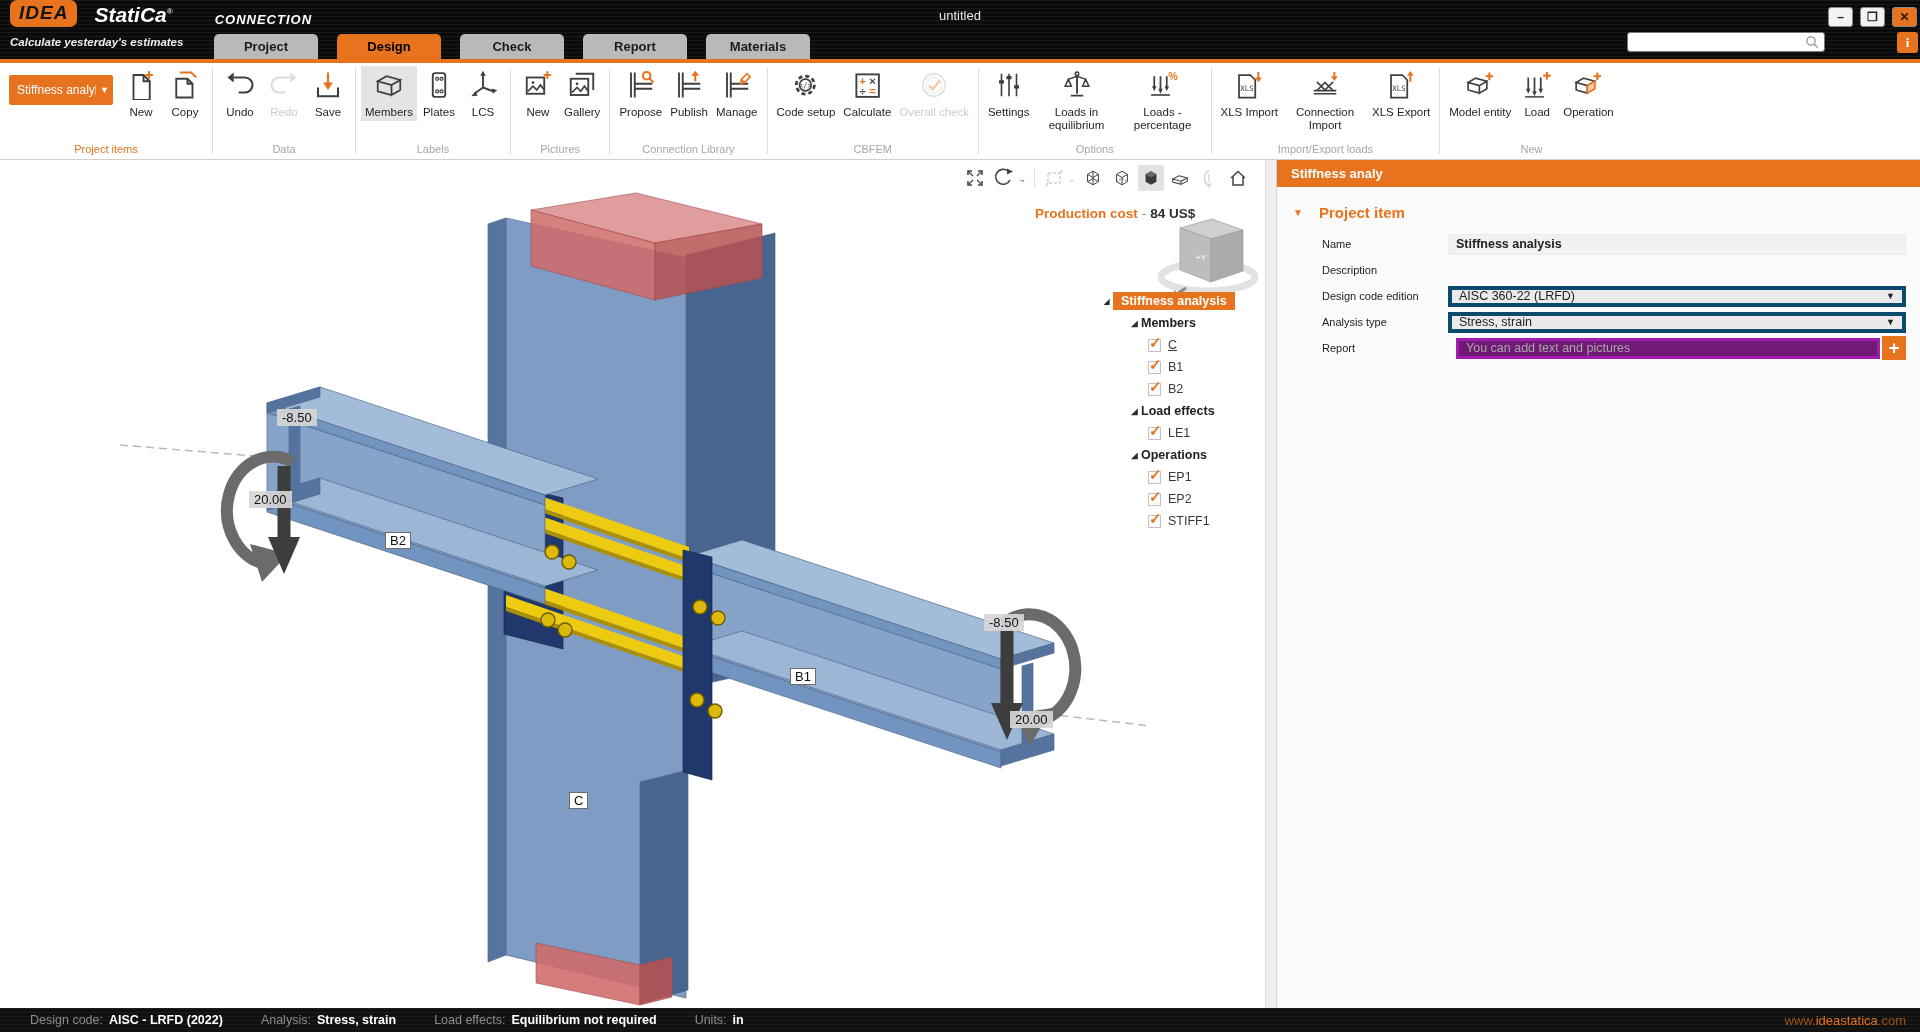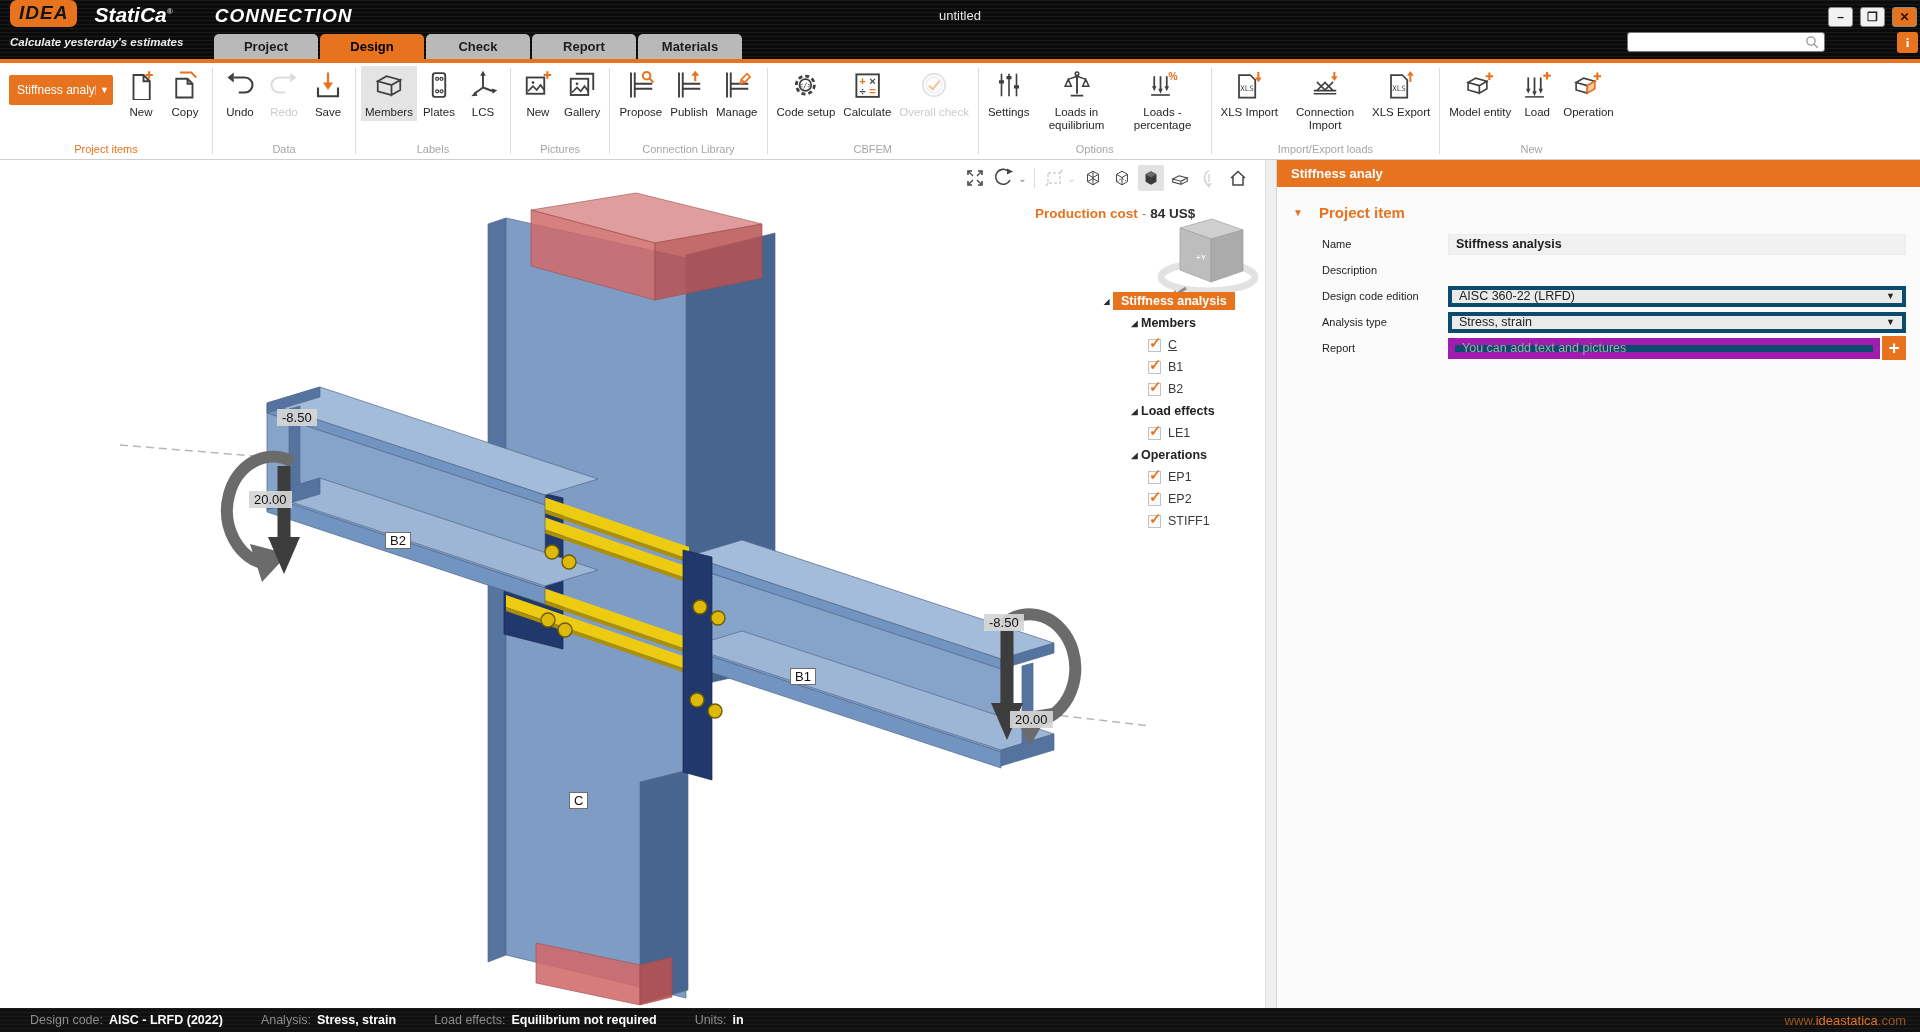--- a/index.html
+++ b/index.html
@@ -9,39 +9,39 @@
 
   
   .header { position:relative; height:63px; background:
     repeating-linear-gradient(180deg, rgba(255,255,255,.06) 0 1px, rgba(0,0,0,0) 1px 4px), #0b0b0b;
     border-bottom:4px solid #e8731e; flex:0 0 63px; }
   .brand { position:absolute; left:10px; top:0; display:flex; align-items:flex-end; }
   .logo-badge { background:#e8731e; color:#141414; font-style:italic; font-weight:bold;
     font-size:19px; padding:2px 9px 3px; border-radius:7px; letter-spacing:1px; }
   .logo-statica { color:#fff; font-style:italic; font-weight:bold; font-size:21px; margin-left:17px; }
   .logo-reg { color:#ddd; font-size:8px; vertical-align:super; }
-  .app-name { color:#fff; font-style:italic; font-weight:bold; font-size:19px;
+  .app-name { color:#fff; font-style:italic; font-weight:bold; font-size:13px;
     letter-spacing:1px; margin-left:42px; }
   .tagline { position:absolute; left:10px; top:36px; color:#eee; font-style:italic;
     font-weight:bold; font-size:11.5px; }
   .doc-title { position:absolute; left:50%; transform:translateX(-50%); top:8px;
     color:#e8e8e8; font-size:13px; }
   .winbtns { position:absolute; right:3px; top:7px; display:flex; gap:7px; }
   .winbtn { width:25px; height:20px; border-radius:3px; background:#f2f2f2; color:#222;
     display:flex; align-items:center; justify-content:center; font-size:12px; font-weight:bold;
     border:1px solid #888; cursor:default; }
   .winbtn.close { background:#e8731e; color:#2b1405; }
   .searchwrap { position:absolute; right:95px; bottom:7px; width:198px; height:20px;
     background:#fff; border:1px solid #777; border-radius:3px; display:flex; align-items:center; }
   .searchwrap input { flex:1; border:none; outline:none; background:transparent;
     font-size:12px; padding:0 4px; font-family:"Liberation Sans",sans-serif; }
   .infobtn { position:absolute; right:2px; bottom:6px; width:21px; height:21px;
     background:#e8731e; border-radius:3px; color:#fff; font-weight:bold; font-size:13px;
     display:flex; align-items:center; justify-content:center; font-family:"Liberation Serif",serif; }
-  .tabs { position:absolute; left:214px; bottom:0; display:flex; gap:2px; }
+  .tabs { position:absolute; left:214px; bottom:0; display:flex; gap:19px; }
   .tab { width:104px; height:25px; background:#b9b9b9; color:#1c1c1c; font-size:13px;
     font-weight:bold; display:flex; align-items:center; justify-content:center;
     border-radius:5px 5px 0 0; cursor:default; }
   .tab.active { background:#e8731e; color:#000000; }
 
   
   .ribbon { height:97px; background:#fff; display:flex; align-items:stretch;
     border-bottom:1px solid #cfcfcf; flex:0 0 97px; }
   .rgroup { display:flex; flex-direction:column; }
   .rgroup .btns { display:flex; align-items:flex-start; justify-content:center; flex:1;
@@ -106,21 +106,21 @@
   .panel-body { padding:12px 14px 0 16px; }
   .psection { display:flex; align-items:center; height:26px; margin-bottom:6px; }
   .psection .tri { color:#e8731e; font-size:10px; width:26px; }
   .psection .ttl { color:#e8731e; font-weight:bold; font-size:15px; }
   .prow { display:flex; align-items:center; height:26px; padding-left:29px; }
   .plabel { width:126px; font-size:11px; color:#222; flex:0 0 126px; }
   .pfield { flex:1; height:21px; display:flex; align-items:center; padding:0 7px;
     font-size:12.5px; color:#222; background:#f1f1f1; border:1px solid #ececec; }
   .pfield.combo { background:#eaeaea; border:4px solid #0c4a6e; }
   .pfield .carr { margin-left:auto; font-size:9px; color:#222; }
-  .pfield.report { background:#0c4a6e; border:7px solid #a21caf; color:#a8a8a8; }
+  .pfield.report { background:#701a75; border:3px solid #a21caf; color:#a8a8a8;margin-left:8px; }
   .plusbtn { width:24px; height:24px; background:#e8731e; color:#fff; font-size:19px;
     font-weight:bold; display:flex; align-items:center; justify-content:center; margin-left:2px; }
 
   
   .statusbar { height:24px; flex:0 0 24px; background:
     repeating-linear-gradient(180deg, rgba(255,255,255,.05) 0 1px, rgba(0,0,0,0) 1px 4px), #101010;
     display:flex; align-items:center; font-size:12.5px; padding:0 14px 0 30px; }
   .sitem { margin-right:38px; white-space:nowrap; }
   .sitem .sl { color:#8d8d8d; margin-right:6px; }
   .sitem .sv { color:#fff; font-weight:bold; }

